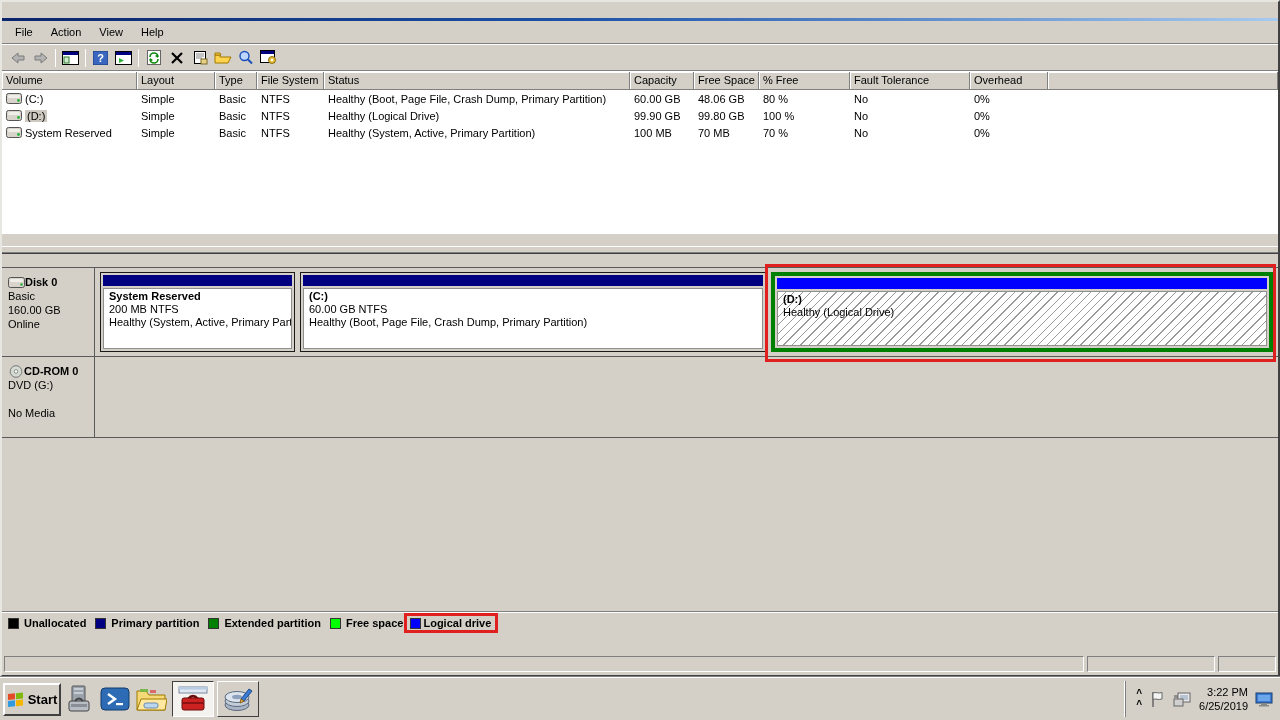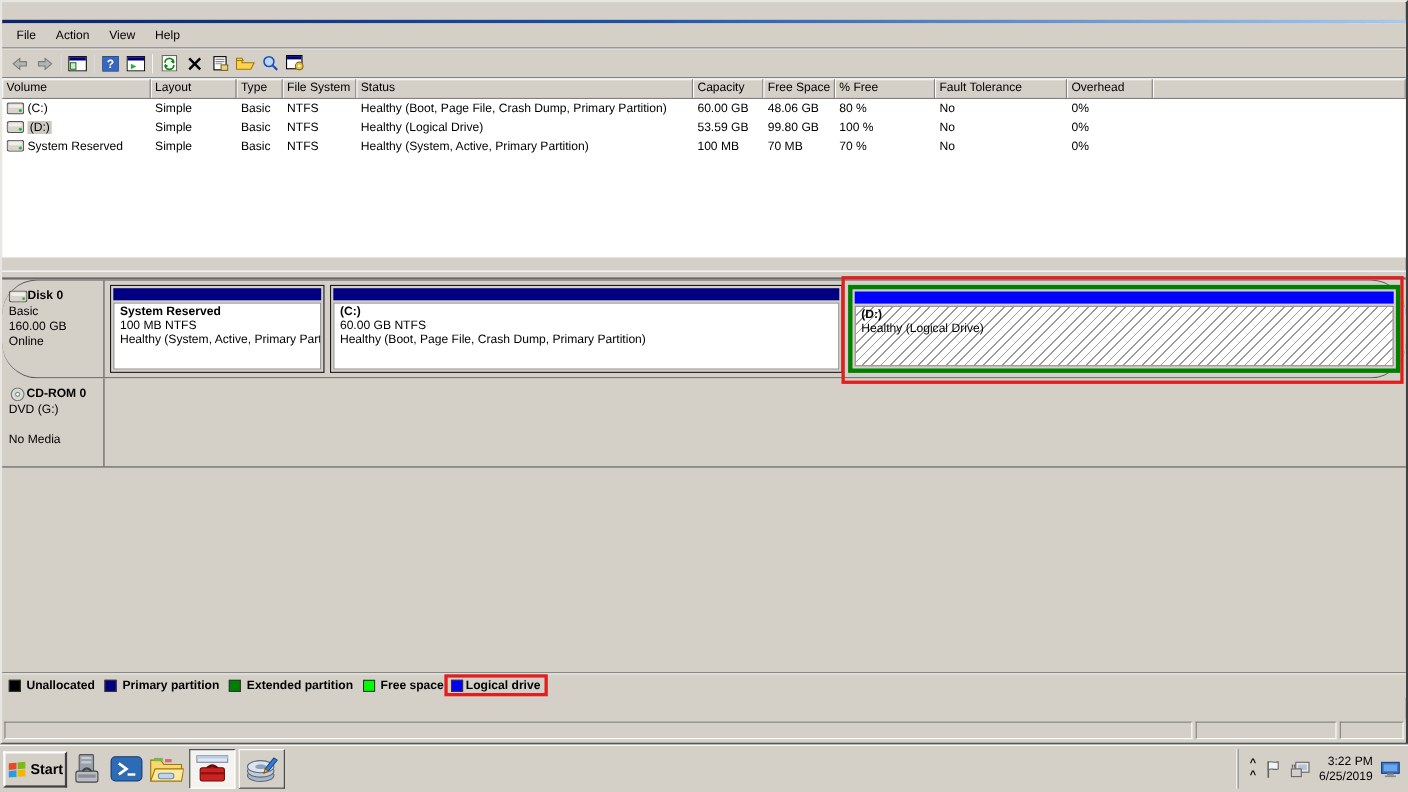--- a/index.html
+++ b/index.html
@@ -42,21 +42,21 @@
   .c5{width:64px;} .c6{width:65px;} .c7{width:91px;} .c8{width:120px;} .c9{width:78px;} .cf{flex:1;}
   .vol-cell { display:flex; align-items:center; gap:3px; }
   .sel-label { background:#cdc9c1; padding:0 2px; }
 
   
   .splitter { position:absolute; top:244px; left:0; right:0; height:7px; background:#d4d0c8;
               border-top:1px solid #fff; border-bottom:1px solid #808080; }
   .graphic-pane { position:absolute; top:251px; left:0; right:0; bottom:41px; background:#d4d0c8; border-top:1px solid #404040; }
 
   .disk-row { display:flex; border-bottom:1px solid #5a5a5a; }
-  .disk-row.first { margin-top:0; border-top:1px solid #5a5a5a;border-radius:32px; }
+  .disk-row.first { margin-top:13px; border-top:1px solid #5a5a5a; }
   .disk-info { width:93px; border-right:1px solid #5a5a5a; padding:7px 4px 4px 6px; line-height:14px; }
   .disk-title { display:flex; align-items:center; font-weight:bold; }
   .partitions { flex:1; display:flex; padding:4px 5px; gap:5px; height:88px; }
   .cd-body { flex:1; height:80px; }
 
   .part { border:1px solid #1a1a1a; background:#d4d0c8; padding:2px; display:flex; flex-direction:column; }
   .part-stripe { height:11px; background:#000080; margin-bottom:2px; }
   .part-body { flex:1; background:#fff; border:1px solid #909090; padding:1px 5px; line-height:13px; overflow:hidden; white-space:nowrap; }
   .part-name { font-weight:bold; }
 
@@ -243,21 +243,21 @@
               <rect x="0.5" y="0.5" width="15" height="10" rx="2" fill="#d8d4cc" stroke="#555"></rect>
               <rect x="2" y="2" width="12" height="3" rx="1.5" fill="#f0eee8"></rect>
               <circle cx="12.5" cy="7.5" r="1.4" fill="#2bb13a"></circle>
             </svg>
             <span class="sel-label">(D:)</span>
           </span>
         <span class="cell c1">Simple</span>
         <span class="cell c2">Basic</span>
         <span class="cell c3">NTFS</span>
         <span class="cell c4">Healthy (Logical Drive)</span>
-        <span class="cell c5">53.59 GB</span>
+        <span class="cell c5">99.90 GB</span>
         <span class="cell c6">99.80 GB</span>
         <span class="cell c7">100 %</span>
         <span class="cell c8">No</span>
         <span class="cell c9">0%</span>
       </div>
 
       <div class="list-row">
         <span class="cell c0 vol-cell">
             <svg width="16" height="11">
               <rect x="0.5" y="0.5" width="15" height="10" rx="2" fill="#d8d4cc" stroke="#555"></rect>
@@ -295,21 +295,21 @@
           <div>Basic</div>
           <div>160.00 GB</div>
           <div>Online</div>
         </div>
         <div class="partitions">
 
           <div class="part" style="width:195px;">
             <div class="part-stripe"></div>
             <div class="part-body">
               <div class="part-name">System Reserved</div>
-              <div>100 MB NTFS</div>
+              <div>200 MB NTFS</div>
               <div>Healthy (System, Active, Primary Parti</div>
             </div>
           </div>
 
           <div class="part" style="width:466px;">
             <div class="part-stripe"></div>
             <div class="part-body">
               <div class="part-name">(C:)</div>
               <div>60.00 GB NTFS</div>
               <div>Healthy (Boot, Page File, Crash Dump, Primary Partition)</div>

